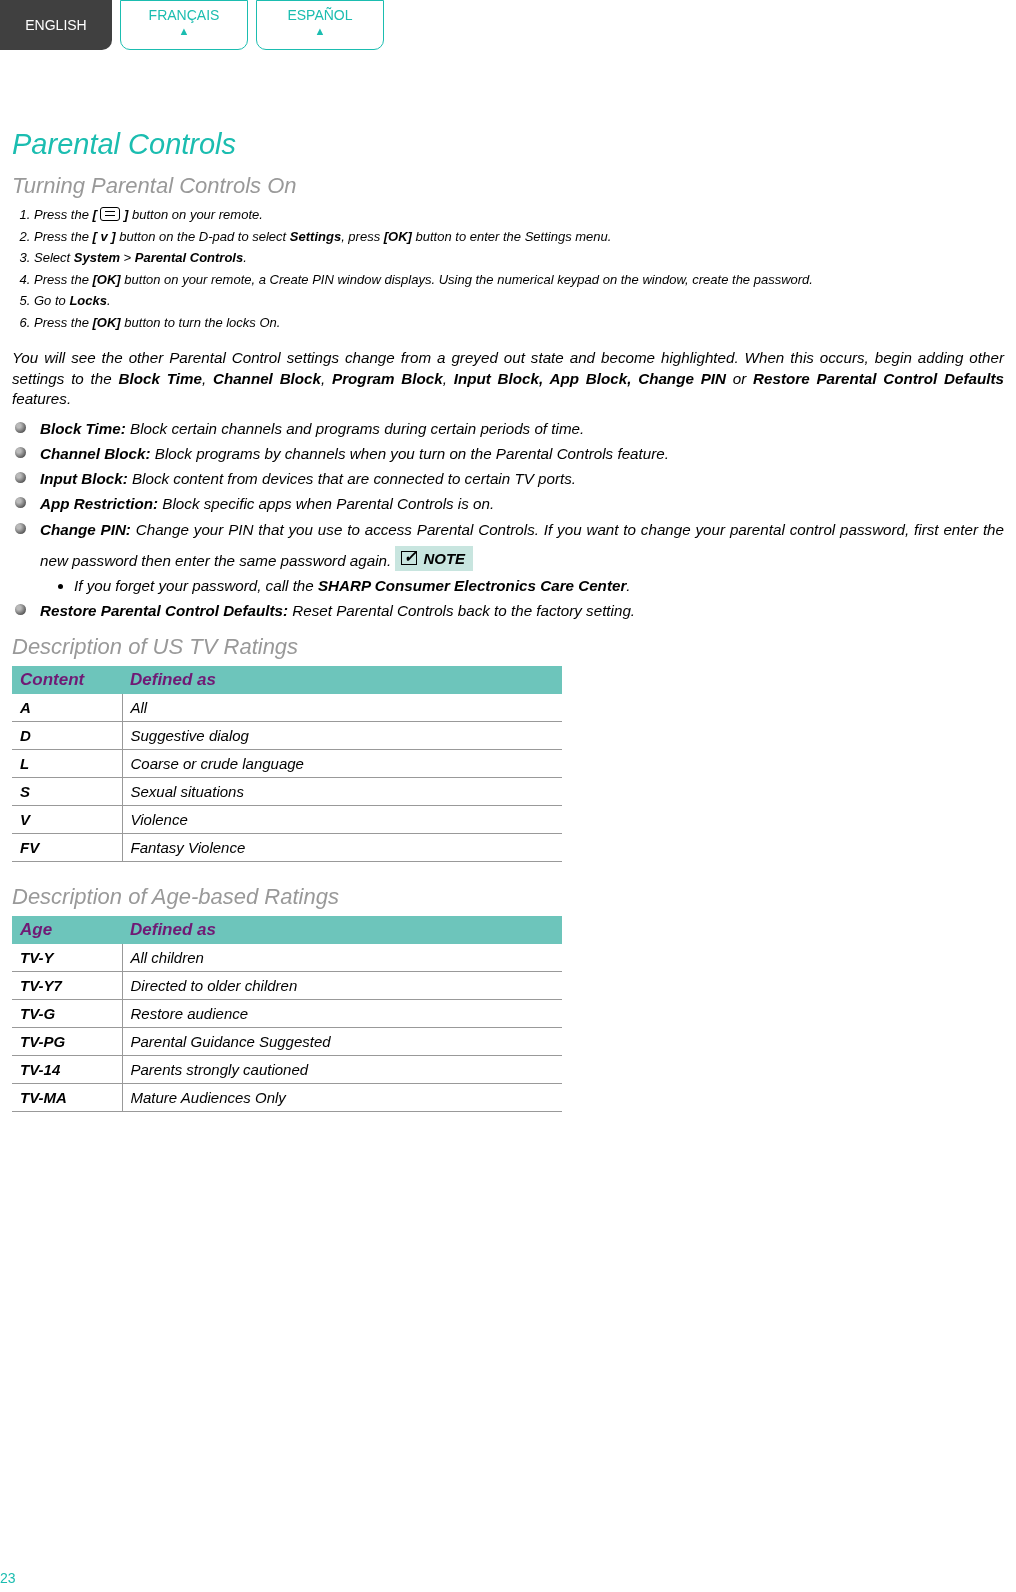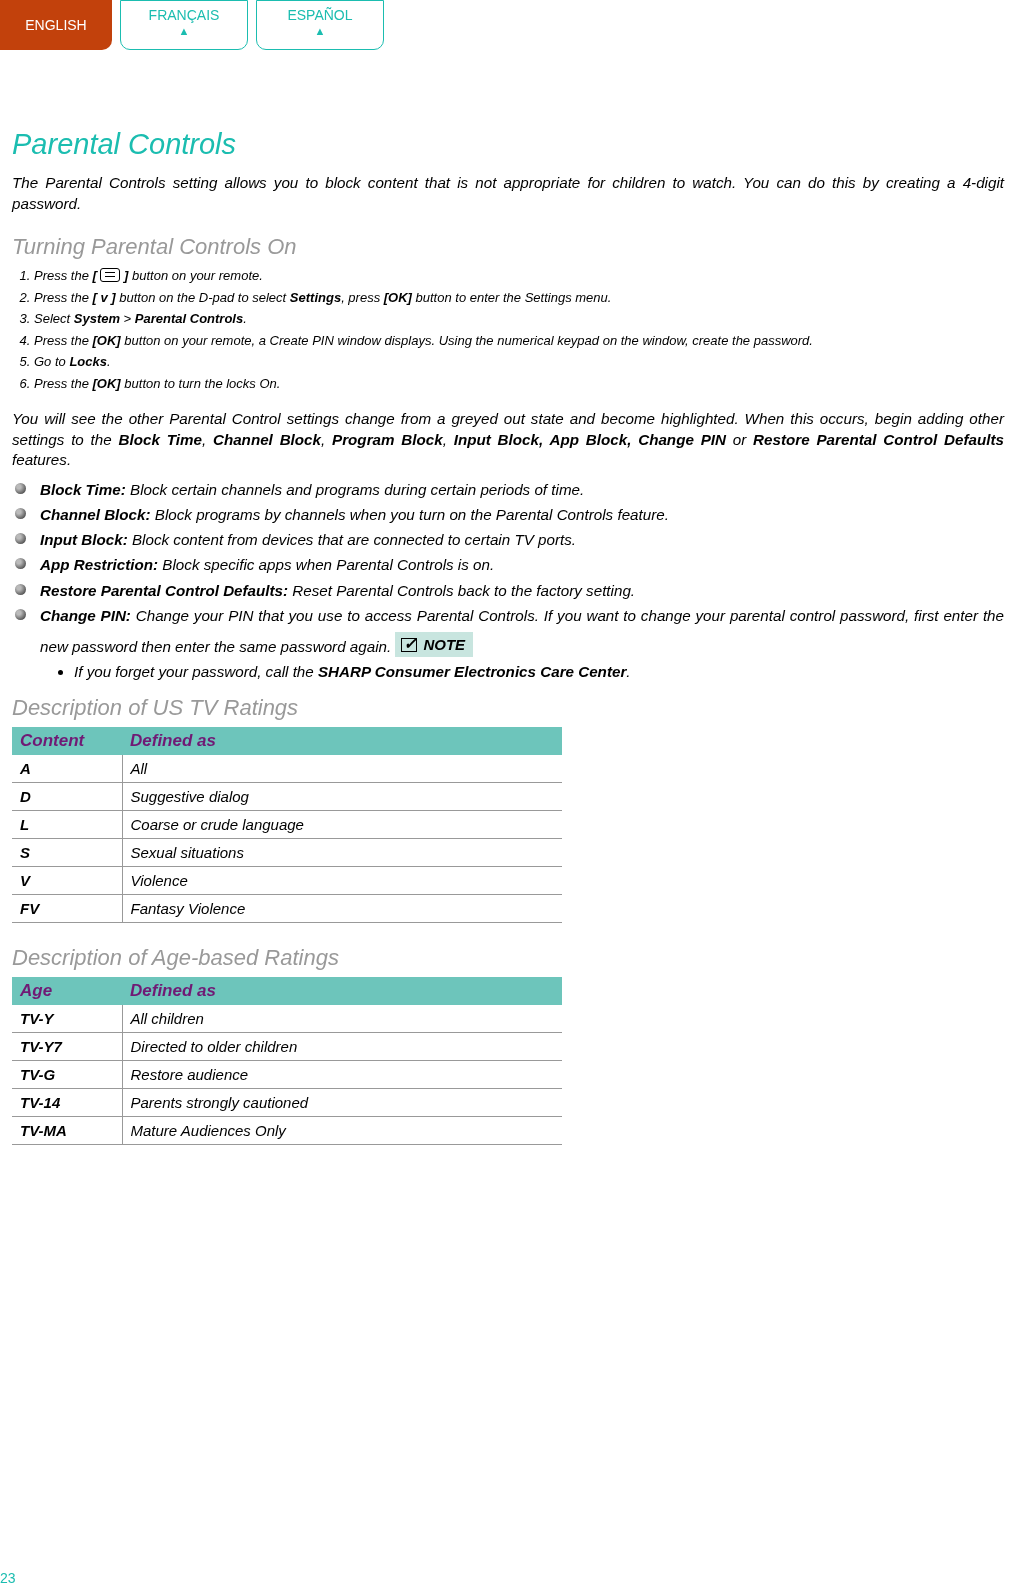--- a/index.html
+++ b/index.html
@@ -27,21 +27,21 @@
     align-items: center;
     justify-content: flex-start;
     font-size: 14px;
     font-weight: 500;
     color: #1bbdb0;
     background: #fff;
     position: relative;
     padding-top: 6px;
   }
   .lang-tab.active {
-    background: #c2410c;
+    background: #404040;
     color: #fff;
     border-radius: 0 0 10px 0;
     border: none;
     width: 112px;
     margin-left: 0;
     padding-top: 0;
     justify-content: center;
   }
   .tab-arrow {
     font-size: 11px;
@@ -213,21 +213,20 @@
   <div class="lang-tab">
     <span>ESPAÑOL</span>
     <span class="tab-arrow">▲</span>
   </div>
 </div>
 
 <div class="content">
 
   <h1 class="page-title">Parental Controls</h1>
 
-  <p class="intro">The Parental Controls setting allows you to block content that is not appropriate for children to watch. You can do this by creating a 4-digit password.</p>
 
   <h2 class="section">Turning Parental Controls On</h2>
 
   <ol class="steps">
     <li>
       <span>Press the </span><span class="bold">[ </span><span class="remote-icon"></span><span class="bold"> ]</span><span> button on your remote.</span>
     </li>
     <li>
       <span>Press the </span><span class="bold">[ v ]</span><span> button on the D-pad to select </span><span class="bold">Settings</span><span>, press </span><span class="bold">[OK]</span><span> button to enter the Settings menu.</span>
     </li>
@@ -247,30 +246,30 @@
 
   <p class="para">
     <span>You will see the other Parental Control settings change from a greyed out state and become highlighted. When this occurs, begin adding other settings to the </span><span class="bold">Block Time</span><span>, </span><span class="bold">Channel Block</span><span>, </span><span class="bold">Program Block</span><span>, </span><span class="bold">Input Block, App Block, Change PIN</span><span> or </span><span class="bold">Restore Parental Control Defaults</span><span> features.</span>
   </p>
 
   <ul class="bullets">
     <li><span class="bold">Block Time:</span><span> Block certain channels and programs during certain periods of time.</span></li>
     <li><span class="bold">Channel Block:</span><span> Block programs by channels when you turn on the Parental Controls feature.</span></li>
     <li><span class="bold">Input Block:</span><span> Block content from devices that are connected to certain TV ports.</span></li>
     <li><span class="bold">App Restriction:</span><span> Block specific apps when Parental Controls is on.</span></li>
-    <li><span class="bold">Restore Parental Control Defaults:</span><span> Reset Parental Controls back to the factory setting.</span></li>
     <li><span class="bold">Change PIN:</span><span> Change your PIN that you use to access Parental Controls. If you want to change your parental control password, first enter the new password then enter the same password again.</span>
       <div class="note-box" style="margin-left:0; margin-top:6px;">
         <span class="note-check"></span>
         <span>NOTE</span>
       </div>
       <ul class="note-list" style="padding-left:34px;">
         <li><span>If you forget your password, call the </span><span class="bold">SHARP Consumer Electronics Care Center</span><span>.</span></li>
       </ul>
     </li>
+    <li><span class="bold">Restore Parental Control Defaults:</span><span> Reset Parental Controls back to the factory setting.</span></li>
   </ul>
 
   <h2 class="section">Description of US TV Ratings</h2>
   <table class="ratings">
     <thead>
       <tr>
         <th>Content</th>
         <th>Defined as</th>
       </tr>
     </thead>
@@ -317,20 +316,24 @@
         </tr>
         <tr>
           <td>TV-Y7</td>
           <td>Directed to older children</td>
         </tr>
         <tr>
           <td>TV-G</td>
           <td>Restore audience</td>
         </tr>
         <tr>
+          <td>TV-PG</td>
+          <td>Parental Guidance Suggested</td>
+        </tr>
+        <tr>
           <td>TV-14</td>
           <td>Parents strongly cautioned</td>
         </tr>
         <tr>
           <td>TV-MA</td>
           <td>Mature Audiences Only</td>
         </tr>
       </tbody>
   </table>
 

